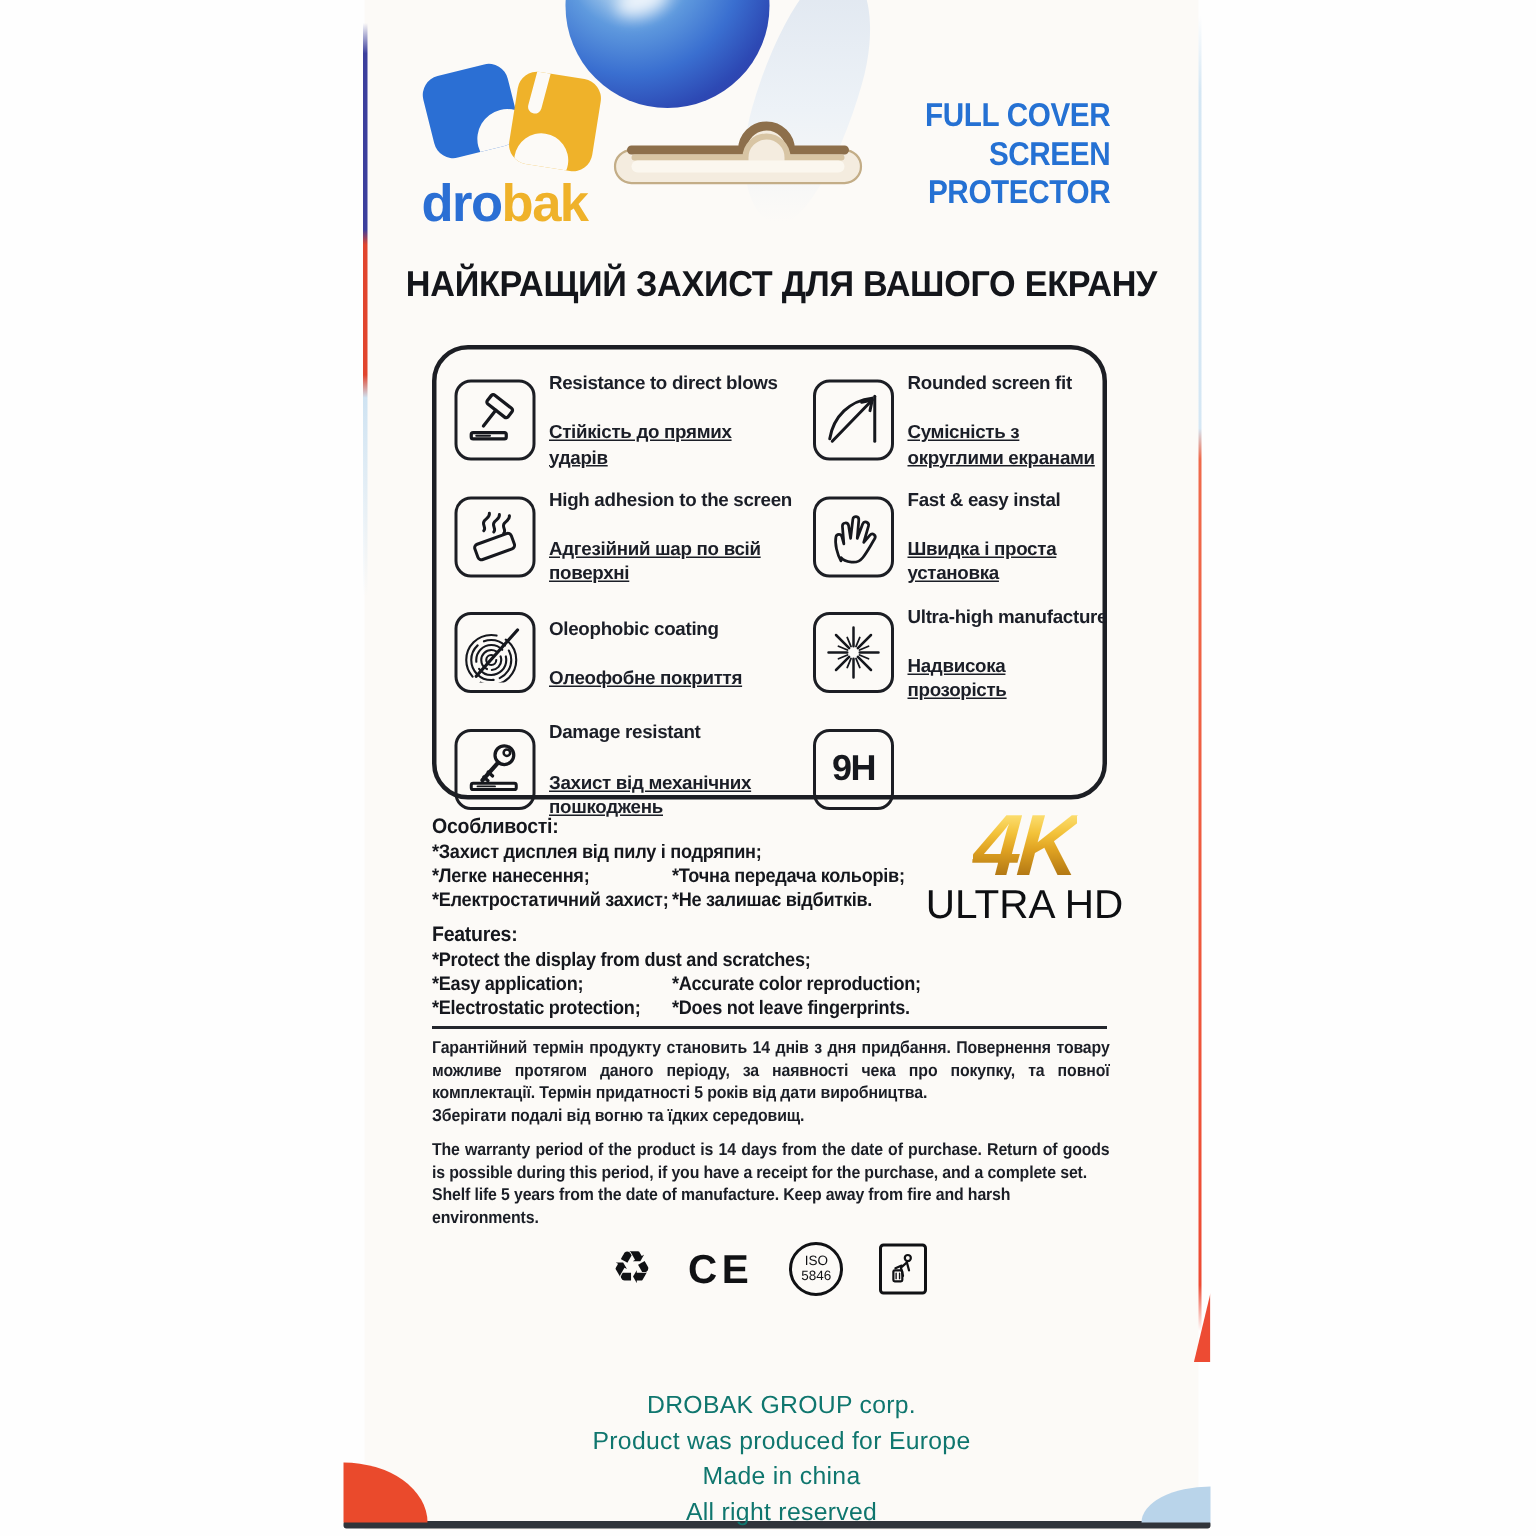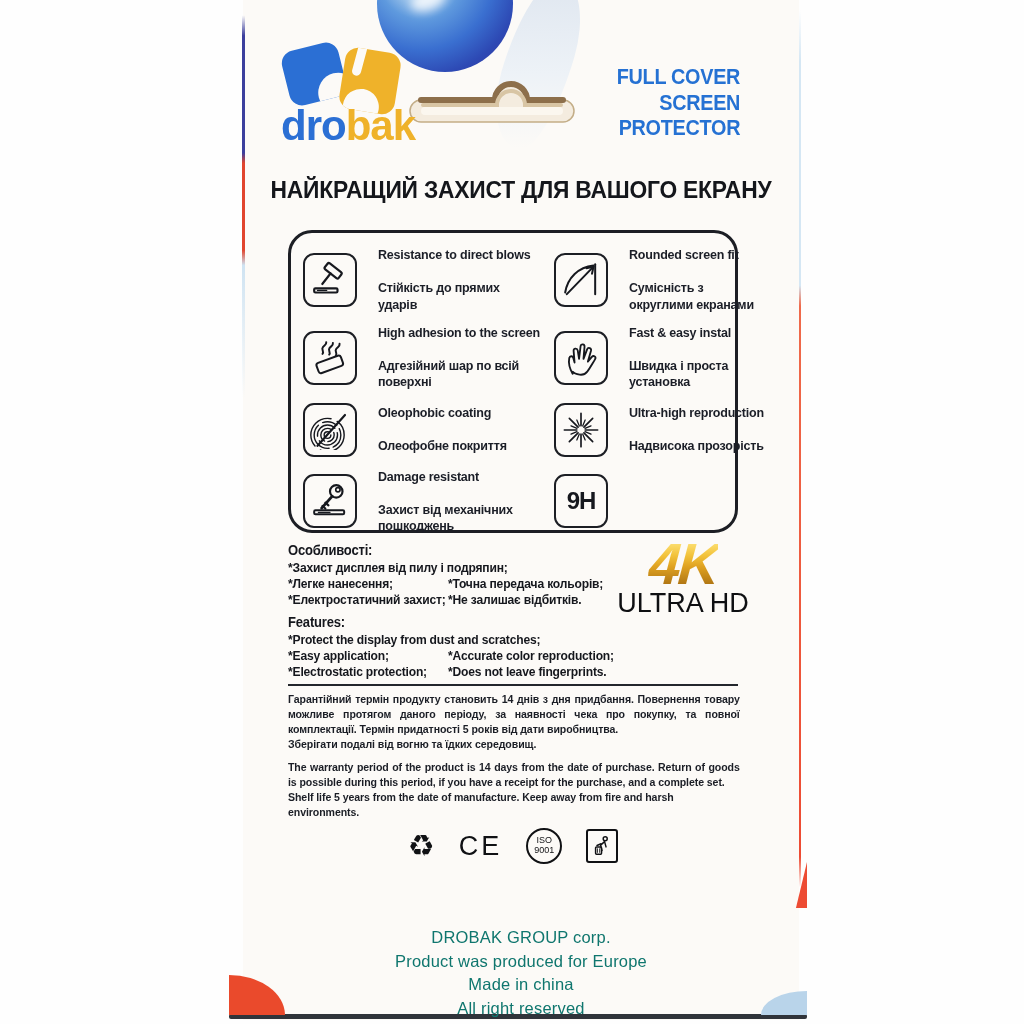--- a/index.html
+++ b/index.html
@@ -27,39 +27,39 @@
     border-radius:50% 50% 45% 55%/60% 40% 60% 40%;}
   .hang-slot{position:absolute;left:166px;top:80px;}
 
   
   .tile{position:absolute;overflow:hidden;}
   .tile-blue{left:42px;top:46px;width:58px;height:56px;background:#2b6fd4;border-radius:13px;transform:rotate(-14deg);}
   .tile-blue .notch{position:absolute;right:-10px;bottom:-16px;width:40px;height:40px;border-radius:50%;background:#fcfaf7;}
   .tile-yellow{left:99px;top:50px;width:56px;height:62px;background:#efb22a;border-radius:13px;transform:rotate(9deg);}
   .tile-yellow .notch{position:absolute;left:5px;bottom:-14px;width:36px;height:36px;border-radius:50%;background:#fcfaf7;}
   .tile-yellow .slit{position:absolute;left:10px;top:-6px;width:9px;height:34px;background:#fcfaf7;border-radius:5px;transform:rotate(6deg);}
-  .wordmark{position:absolute;left:38px;top:105px;font-weight:bold;font-size:42px;line-height:1;letter-spacing:-1px;}
+  .wordmark{position:absolute;left:38px;top:118px;font-weight:bold;font-size:35px;line-height:1;letter-spacing:-1px;}
   .wordmark .dro{color:#2b6fd4;}
   .wordmark .bak{color:#efb22a;}
 
   
   .ptype{position:absolute;right:59px;top:64px;text-align:right;color:#2571d3;font-weight:bold;font-size:22px;
     line-height:1.16;letter-spacing:-0.3px;transform:scaleX(.9);transform-origin:100% 0;}
   .headline{position:absolute;left:14px;width:528px;top:176px;text-align:center;font-weight:bold;font-size:24px;
     color:#14161b;letter-spacing:-0.2px;transform:scaleX(.95);transform-origin:50% 0;white-space:nowrap;}
 
   
   .fbox{position:absolute;left:45px;top:230px;width:450px;height:303px;border:3px solid #1c1e24;border-radius:24px;
     box-sizing:border-box;padding:14px 8px 8px 12px;display:grid;grid-template-columns:1fr 1fr;column-gap:14px;row-gap:12px;}
   .fitem{display:flex;align-items:center;}
   .ficon{flex:0 0 54px;height:54px;border:2.5px solid #1c1e24;border-radius:11px;display:flex;align-items:center;
-    justify-content:center;margin-right:21px;box-sizing:border-box;background:transparent;}
+    justify-content:center;margin-right:9px;box-sizing:border-box;background:transparent;}
   .ftext{font-size:12.5px;font-weight:bold;color:#1b1e27;line-height:1.3;letter-spacing:-0.2px;}
   .ftitle{white-space:nowrap;}
-  .fsub{margin-top:17px;max-width:162px;}
+  .fsub{margin-top:17px;max-width:162px;text-decoration:underline;}
   .nineh{font-weight:bold;font-size:24px;letter-spacing:-1px;color:#16181e;}
 
   
   .list{position:absolute;left:45px;font-weight:bold;font-size:13px;color:#15171d;line-height:1.25;
     letter-spacing:-0.2px;transform:scaleX(.93);transform-origin:0 0;width:480px;}
   .list .h{font-size:14px;}
   .cols{display:grid;grid-template-columns:172px auto;}
   .list-ua{top:542px;}
   .list-en{top:614px;}
 
@@ -75,21 +75,21 @@
   
   .wpar{position:absolute;left:45px;width:491px;font-weight:bold;font-size:11.5px;line-height:1.3;color:#1b1e26;
     letter-spacing:-0.1px;transform:scaleX(.92);transform-origin:0 0;}
   .wpar .j{text-align:justify;}
   .w-ua{top:692px;}
   .w-en{top:760px;}
 
   
   .certs{position:absolute;left:45px;top:828px;width:450px;display:flex;justify-content:center;align-items:center;gap:24px;}
   .recycle{font-family:"DejaVu Sans",sans-serif;font-size:30px;line-height:1;color:#101114;}
-  .ce{font-size:27px;font-weight:normal;letter-spacing:3px;color:#101114;}
+  .ce{font-size:27px;font-weight:bold;letter-spacing:3px;color:#101114;}
   .iso{width:36px;height:36px;border:2px solid #101114;border-radius:50%;display:flex;flex-direction:column;
     align-items:center;justify-content:center;font-size:9px;font-weight:normal;line-height:1.1;color:#101114;box-sizing:border-box;}
   .tidy{width:32px;height:34px;border:2px solid #101114;border-radius:3px;display:flex;align-items:center;justify-content:center;box-sizing:border-box;}
 
   
   .footer{position:absolute;left:0;width:556px;top:926px;text-align:center;font-size:16.5px;line-height:1.43;
     color:#0f766e;letter-spacing:.2px;}
 </style>
 </head>
 <body>
@@ -214,21 +214,21 @@
       </div>
 
       <div class="fitem">
         <span class="ficon">
           <svg viewBox="0 0 48 48" width="40" height="40" fill="none" stroke="#16181e" stroke-width="2" stroke-linecap="round">
             <path d="M29 24 H44 M27.5 27.5 L38 38 M24 29 V44 M20.5 27.5 L10 38 M19 24 H4 M20.5 20.5 L10 10 M24 19 V4 M27.5 20.5 L38 10"></path>
             <path stroke-width="1.5" d="M28.8 26 L36 29 M26 28.8 L29 36 M22 28.8 L19 36 M19.2 26 L12 29 M19.2 22 L12 19 M22 19.2 L19 12 M26 19.2 L29 12 M28.8 22 L36 19"></path>
           </svg>
         </span>
         <span class="ftext">
-            <div class="ftitle">Ultra-high reproduction</div>
+            <div class="ftitle">Ultra-high manufacture</div>
             <div class="fsub">Надвисока прозорість</div>
           </span>
       </div>
 
       <div class="fitem">
         <span class="ficon">
           <svg viewBox="0 0 48 48" width="40" height="40" fill="none" stroke="#16181e" stroke-linecap="round" stroke-linejoin="round">
             <rect x="5" y="35" width="36" height="5" rx="1.5" stroke-width="2.4"></rect>
             <line x1="10" y1="37.5" x2="24" y2="37.5" stroke-width="1.5"></line>
             <circle cx="31.5" cy="12.5" r="7.5" stroke-width="2.6"></circle>
@@ -287,21 +287,21 @@
     <div class="wpar w-en">
       <div class="j">The warranty period of the product is 14 days from the date of purchase. Return of goods is possible during this period, if you have a receipt for the purchase, and a complete set.</div>
       <div>Shelf life 5 years from the date of manufacture. Keep away from fire and harsh environments.</div>
     </div>
 
     <div class="certs">
       <span class="recycle">♻</span>
       <span class="ce">CE</span>
       <span class="iso">
         <span>ISO</span>
-        <span>9001</span>
+        <span>5846</span>
       </span>
       <span class="tidy">
         <svg viewBox="0 0 24 24" width="22" height="24" fill="none" stroke="#101114" stroke-width="1.6" stroke-linecap="round" stroke-linejoin="round">
           <circle cx="15.5" cy="4" r="2.2"></circle>
           <path d="M14.5 7.5 L10.5 11 L12 17"></path>
           <path d="M14.8 7.2 l1.6 5.8"></path>
           <path d="M11 9.5 L6.5 11.5"></path>
           <rect x="5" y="13" width="6.5" height="8" rx="1"></rect>
           <path d="M7 15 v4 M9.5 15 v4" stroke-width="1"></path>
         </svg>

